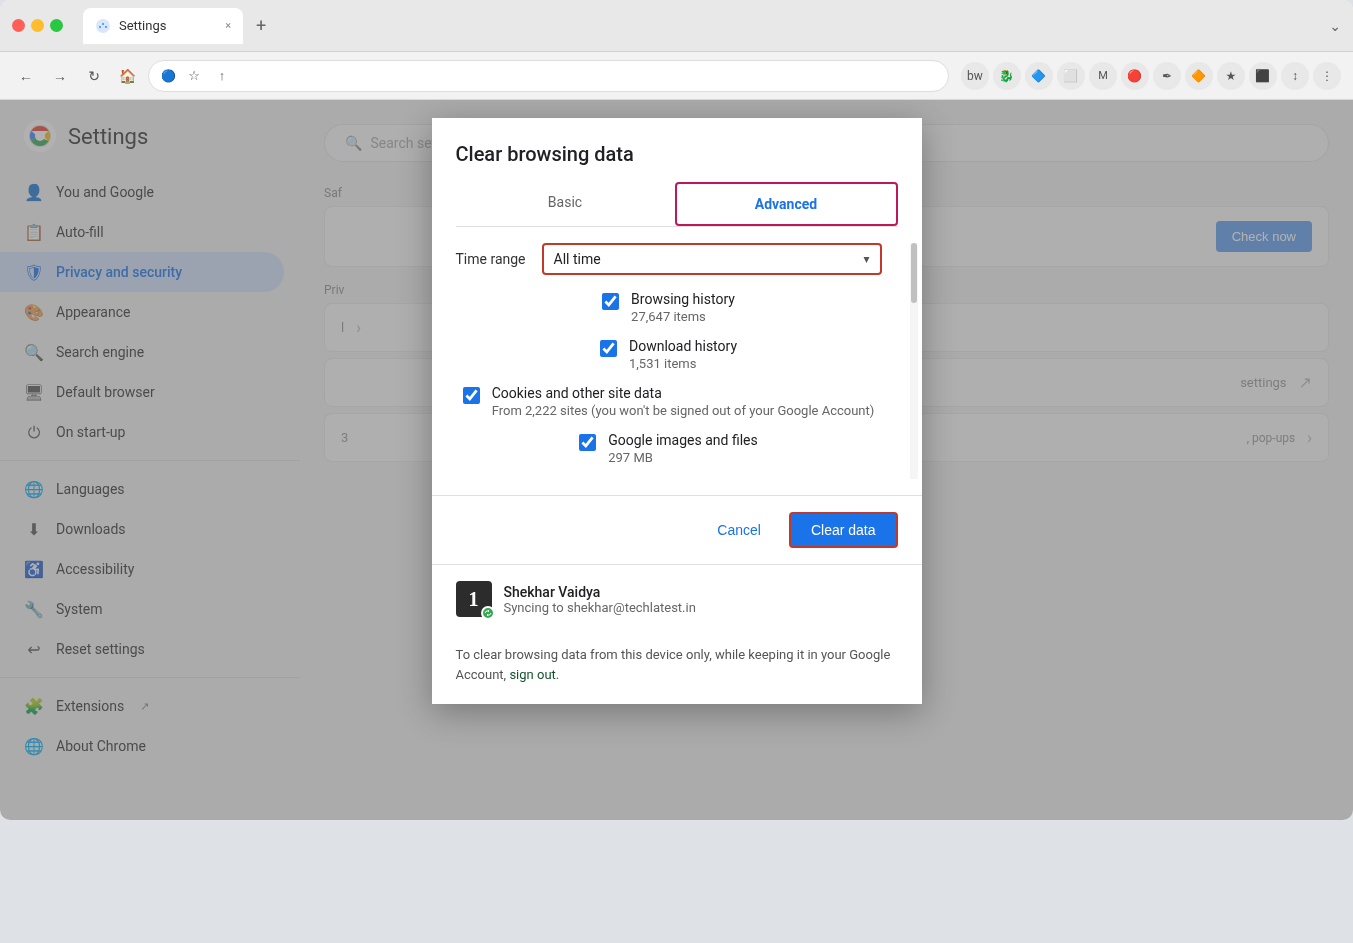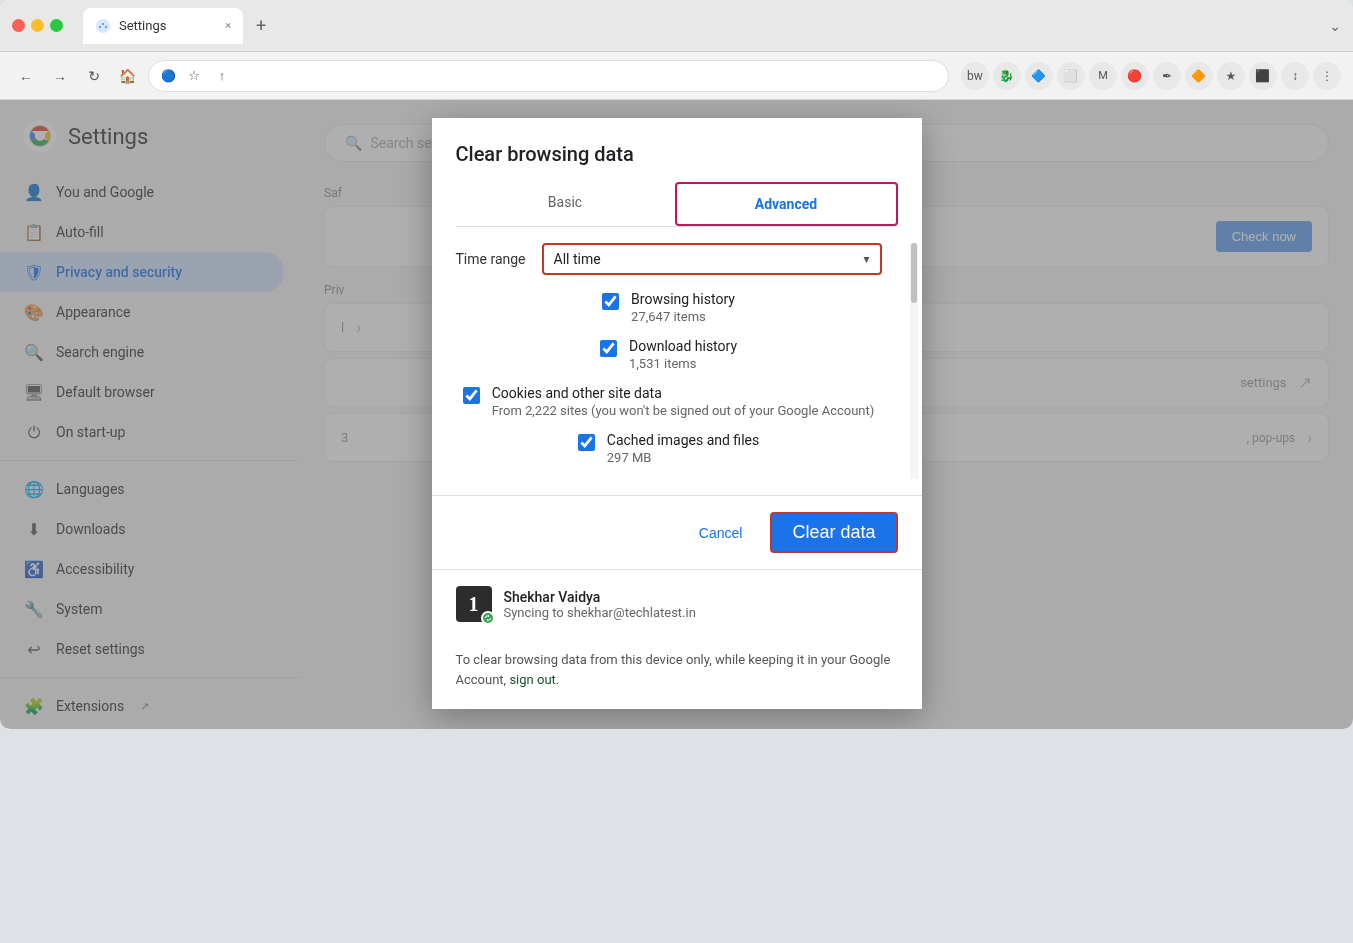--- a/index.html
+++ b/index.html
@@ -1,19 +1,19 @@
 <!DOCTYPE html>
 <html><head>
   <meta charset="utf-8">
   <style>
     * { box-sizing: border-box; margin: 0; padding: 0; }
     body { font-family: -apple-system, BlinkMacSystemFont, 'Segoe UI', Roboto, sans-serif; background: #dee1e6; width: 1353px; height: 943px; overflow: hidden; }
 
     
-    .browser-window { width: 1353px; height: 729px; background: #f2f2f2; border-radius: 10px; display: flex; flex-direction: column; overflow: hidden; }
+    .browser-window { width: 1353px; height: 820px; background: #f2f2f2; border-radius: 10px; display: flex; flex-direction: column; overflow: hidden; }
 
     .title-bar { background: #e8e8e8; height: 52px; display: flex; align-items: center; padding: 0 12px; gap: 8px; border-bottom: 1px solid #d0d0d0; }
     .traffic-lights { display: flex; gap: 6px; align-items: center; }
     .tl-red { width: 13px; height: 13px; border-radius: 50%; background: #ff5f57; }
     .tl-yellow { width: 13px; height: 13px; border-radius: 50%; background: #ffbd2e; }
     .tl-green { width: 13px; height: 13px; border-radius: 50%; background: #28c840; }
 
     .tab-bar { display: flex; align-items: center; margin-left: 12px; }
     .tab { display: flex; align-items: center; background: #ffffff; border-radius: 8px 8px 0 0; padding: 8px 12px; gap: 8px; height: 36px; min-width: 160px; }
     .tab-icon { width: 16px; height: 16px; }
@@ -67,21 +67,21 @@
     .time-range-select-arrow { color: #555; font-size: 12px; }
 
     .checkbox-item { display: flex; align-items: flex-start; gap: 12px; margin-bottom: 14px; justify-content: center; }
     .checkbox-item input[type="checkbox"] { width: 17px; height: 17px; margin-top: 2px; accent-color: #1a73e8; cursor: pointer; flex-shrink: 0; }
     .checkbox-label { font-size: 14px; }
     .checkbox-label-title { color: #202124; font-weight: 400; }
     .checkbox-label-sub { color: #666; font-size: 13px; margin-top: 2px; }
 
     .dialog-footer { padding: 16px 24px; border-top: 1px solid #e0e0e0; display: flex; justify-content: flex-end; gap: 12px; align-items: center; }
     .cancel-btn { background: none; border: none; color: #1a73e8; font-size: 14px; padding: 8px 16px; cursor: pointer; border-radius: 4px; }
-    .clear-data-btn { background: #1a73e8; color: white; border: 2px solid #c0392b; border-radius: 4px; padding: 8px 20px; font-size: 18px; cursor: pointer; font-weight: 500; }
+    .clear-data-btn { background: #1a73e8; color: white; border: 2px solid #c0392b; border-radius: 4px; padding: 8px 20px; font-size: 14px; cursor: pointer; font-weight: 500; }
 
     .dialog-profile { padding: 16px 24px; display: flex; align-items: center; gap: 12px; border-top: 1px solid #e0e0e0; }
     .profile-icon { width: 36px; height: 36px; background: #2c2c2c; border-radius: 4px; display: flex; align-items: center; justify-content: center; color: white; font-size: 18px; font-weight: bold; position: relative; }
     .profile-sync-dot { width: 14px; height: 14px; background: #34a853; border-radius: 50%; position: absolute; bottom: -3px; right: -3px; border: 2px solid white; display: flex; align-items: center; justify-content: center; }
     .profile-sync-dot svg { width: 8px; height: 8px; }
     .profile-info { display: flex; flex-direction: column; }
     .profile-name { font-size: 14px; color: #202124; font-weight: 500; }
     .profile-email { font-size: 13px; color: #666; }
 
     .dialog-note { padding: 12px 24px 20px; font-size: 13px; color: #555; line-height: 1.5; }
@@ -310,21 +310,21 @@
               <input type="checkbox" checked="" id="cb3" style="">
               <label for="cb3" class="checkbox-label">
                 <div class="checkbox-label-title">Cookies and other site data</div>
                 <div class="checkbox-label-sub">From 2,222 sites (you won't be signed out of your Google Account)</div>
               </label>
             </div>
 
             <div class="checkbox-item">
               <input type="checkbox" checked="" id="cb4" style="">
               <label for="cb4" class="checkbox-label">
-                <div class="checkbox-label-title">Cached images and files</div>
+                <div class="checkbox-label-title">Google images and files</div>
                 <div class="checkbox-label-sub">297 MB</div>
               </label>
             </div>
           </div>
 
           <div style="width:8px;background:#f5f5f5;margin:16px 4px;">
             <div style="width:6px;height:60px;background:#c0c0c0;border-radius:3px;margin:0 auto;"></div>
           </div>
         </div>
 

